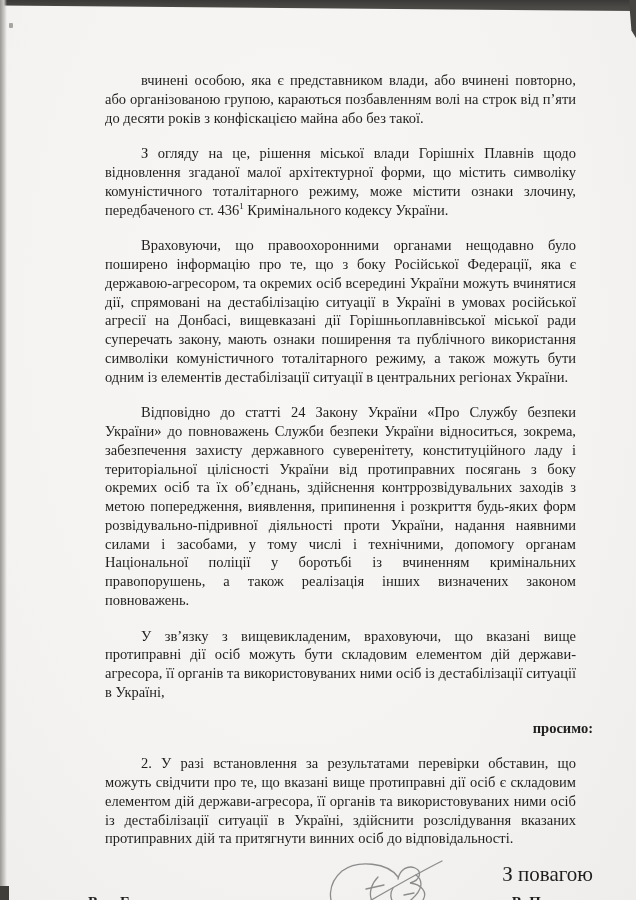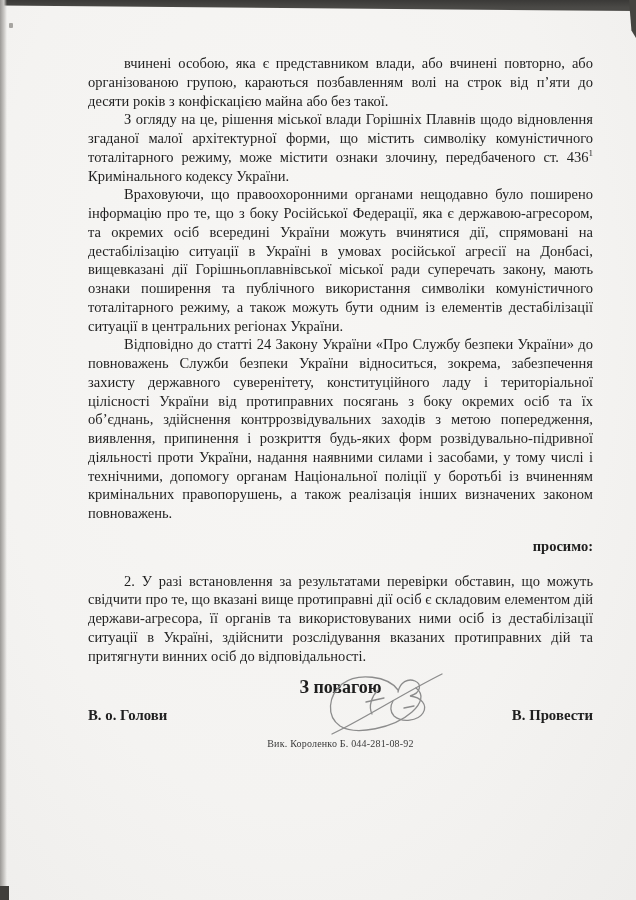--- a/index.html
+++ b/index.html
@@ -38,37 +38,37 @@
   .speck{
     position:absolute;left:9px;top:23px;width:4px;height:5px;
     background:#a7a5a1;border-radius:1px;
   }
   
   .content{
     position:absolute;
     left:88px;top:54px;width:505px;
   }
   .para{
-    margin:0;
+    margin:17px;
     font-size:14.5px;
     line-height:18.75px;
     text-align:justify;
     text-indent:36px;
   }
   .sup{font-size:9px;line-height:0;vertical-align:super;}
   .request-heading{
     margin:14px 0 16px 0;
     font-size:14.5px;line-height:18.75px;
     font-weight:bold;text-align:right;text-indent:0;
   }
   .bold{font-weight:bold;}
   .salutation{
     margin:13px 0 0 0;
-    font-size:18px;line-height:19px;font-weight:bold;
-    text-indent:0;text-align:center;
+    font-size:21px;line-height:19px;font-weight:normal;
+    text-indent:0;text-align:right;
   }
   .sig-row{
     position:relative;
     margin-top:9px;
     display:flex;justify-content:space-between;align-items:flex-end;
     font-size:14.8px;line-height:19px;
   }
   .signature-svg{
     position:absolute;left:238px;top:-36px;
     pointer-events:none;
@@ -93,20 +93,21 @@
   <div class="content">
 
     <p class="para">вчинені особою, яка є представником влади, або вчинені повторно, або організованою групою, караються позбавленням волі на строк від п’яти до десяти років з конфіскацією майна або без такої.</p>
 
     <p class="para"><span>З огляду на це, рішення міської влади Горішніх Плавнів щодо відновлення згаданої малої архітектурної форми, що містить символіку комуністичного тоталітарного режиму, може містити ознаки злочину, передбаченого ст. 436</span><sup class="sup">1</sup><span> Кримінального кодексу України.</span></p>
 
     <p class="para">Враховуючи, що правоохоронними органами нещодавно було поширено інформацію про те, що з боку Російської Федерації, яка є державою-агресором, та окремих осіб всередині України можуть вчинятися дії, спрямовані на дестабілізацію ситуації в Україні в умовах російської агресії на Донбасі, вищевказані дії Горішньоплавнівської міської ради суперечать закону, мають ознаки поширення та публічного використання символіки комуністичного тоталітарного режиму, а також можуть бути одним із елементів дестабілізації ситуації в центральних регіонах України.</p>
 
     <p class="para">Відповідно до статті 24 Закону України «Про Службу безпеки України» до повноважень Служби безпеки України відноситься, зокрема, забезпечення захисту державного суверенітету, конституційного ладу і територіальної цілісності України від протиправних посягань з боку окремих осіб та їх об’єднань, здійснення контррозвідувальних заходів з метою попередження, виявлення, припинення і розкриття будь-яких форм розвідувально-підривної діяльності проти України, надання наявними силами і засобами, у тому числі і технічними, допомогу органам Національної поліції у боротьбі із вчиненням кримінальних правопорушень, а також реалізація інших визначених законом повноважень.</p>
 
+    <p class="para">У зв’язку з вищевикладеним, враховуючи, що вказані вище протиправні дії осіб можуть бути складовим елементом дій держави-агресора, її органів та використовуваних ними осіб із дестабілізації ситуації в Україні,</p>
 
     <p class="request-heading">просимо:</p>
 
     <p class="para">2. У разі встановлення за результатами перевірки обставин, що можуть свідчити про те, що вказані вище протиправні дії осіб є складовим елементом дій держави-агресора, її органів та використовуваних ними осіб із дестабілізації ситуації в Україні, здійснити розслідування вказаних протиправних дій та притягнути винних осіб до відповідальності.</p>
 
     <p class="salutation">З повагою</p>
 
     <div class="sig-row">
       <span class="bold">В. о. Голови</span>
 

